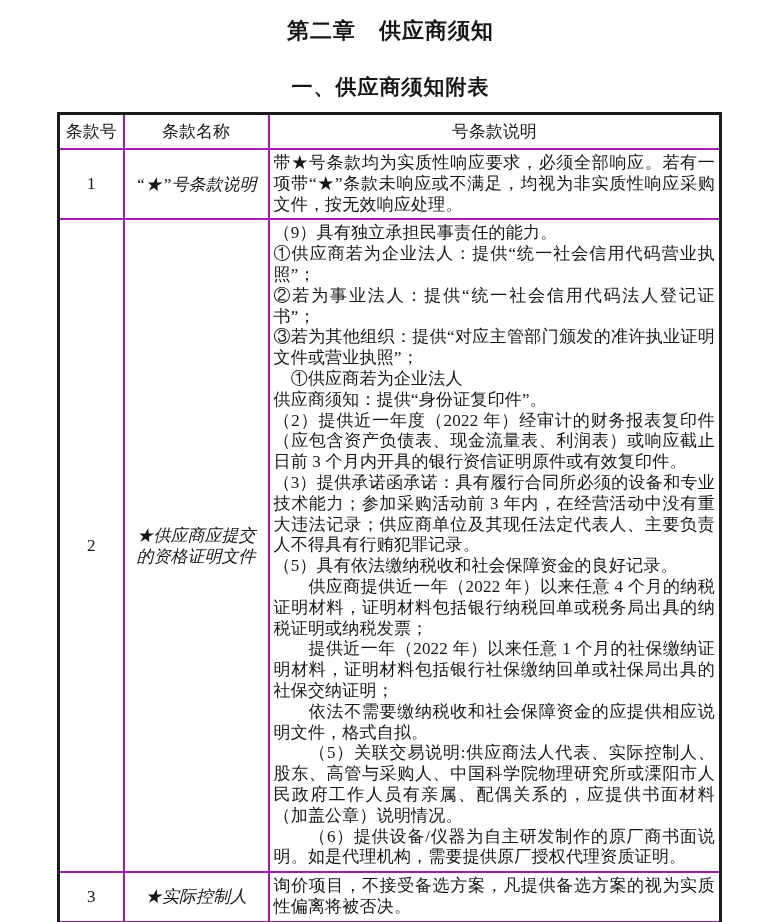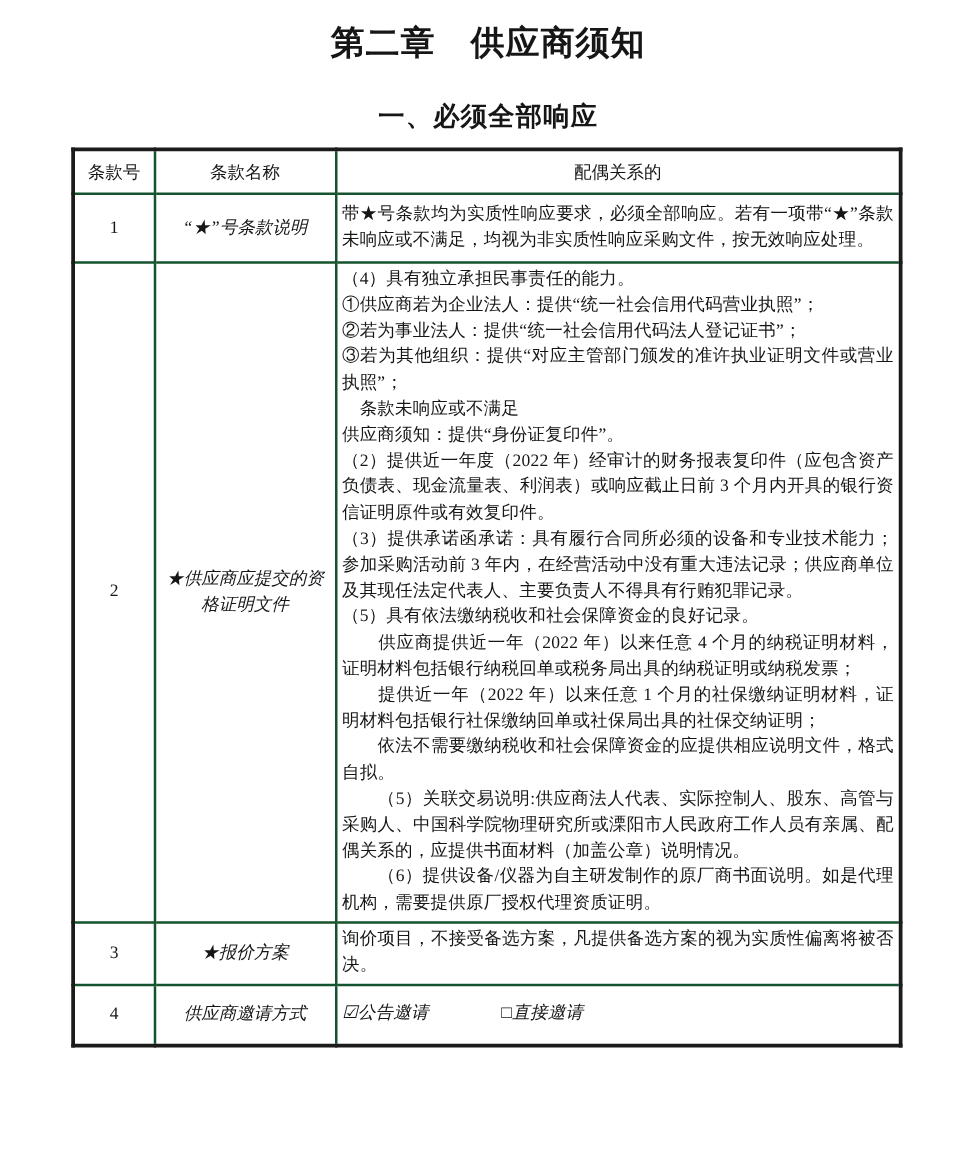--- a/index.html
+++ b/index.html
@@ -5,42 +5,42 @@
   html,body { margin:0; padding:0; }
   body {
     width:781px; height:922px;
     background:#ffffff;
     color:#161616;
     font-family:"Liberation Serif","DejaVu Serif",serif;
     overflow:hidden;
   }
   .title {
     text-align:center;
-    font-size:27px;
+    font-size:22px;
     font-weight:bold;
     margin:16px 0 0 0;
     letter-spacing:1px;
   }
   .subtitle {
     text-align:center;
     font-size:21px;
     font-weight:bold;
     margin:27px 0 11px 0;
     letter-spacing:1px;
   }
   table.notice {
     border-collapse:collapse;
     table-layout:fixed;
     margin-left:57px;
     width:662px;
     border:3px solid #1b1b1b;
   }
   .notice th, .notice td {
-    border:2px solid #14532d;
-    font-size:14px;
+    border:2px solid #a21caf;
+    font-size:17px;
     vertical-align:middle;
   }
   .notice th {
     font-weight:normal;
     height:33px;
     text-align:center;
     padding:0 2px;
   }
   td.no   { text-align:center; padding:0 2px; }
   td.name { text-align:center; padding:0 6px; line-height:21px;font-style:italic; }
@@ -54,68 +54,68 @@
   tr.r1 td { height:47px; }
   tr.r3 td { height:40px; }
   tr.r4 td { height:40px; }
   .opt { white-space:nowrap;font-style:italic; }
   .opt.first { margin-right:58px; }
 </style>
 </head>
 <body>
 
 <h1 class="title">第二章　供应商须知</h1>
-<h2 class="subtitle">一、必须全部响应</h2>
+<h2 class="subtitle">一、供应商须知附表</h2>
 
 <table class="notice">
   <colgroup>
     <col style="width:65px">
     <col style="width:145px">
     <col style="width:452px">
   </colgroup>
   <thead>
     <tr>
       <th>条款号</th>
       <th>条款名称</th>
-      <th>配偶关系的</th>
+      <th>号条款说明</th>
     </tr>
   </thead>
   <tbody>
     <tr class="r1">
       <td class="no">1</td>
       <td class="name">“★”号条款说明</td>
       <td class="desc">
         <p>带★号条款均为实质性响应要求，必须全部响应。若有一项带“★”条款未响应或不满足，均视为非实质性响应采购文件，按无效响应处理。</p>
       </td>
     </tr>
 
     <tr class="r2">
       <td class="no">2</td>
       <td class="name">★供应商应提交的资格证明文件</td>
       <td class="desc">
-        <p>（4）具有独立承担民事责任的能力。</p>
+        <p>（9）具有独立承担民事责任的能力。</p>
         <p>①供应商若为企业法人：提供“统一社会信用代码营业执照”；</p>
         <p>②若为事业法人：提供“统一社会信用代码法人登记证书”；</p>
         <p>③若为其他组织：提供“对应主管部门颁发的准许执业证明文件或营业执照”；</p>
-        <p>　条款未响应或不满足</p>
+        <p>　①供应商若为企业法人</p>
         <p>供应商须知：提供“身份证复印件”。</p>
         <p>（2）提供近一年度（2022 年）经审计的财务报表复印件（应包含资产负债表、现金流量表、利润表）或响应截止日前 3 个月内开具的银行资信证明原件或有效复印件。</p>
         <p>（3）提供承诺函承诺：具有履行合同所必须的设备和专业技术能力；参加采购活动前 3 年内，在经营活动中没有重大违法记录；供应商单位及其现任法定代表人、主要负责人不得具有行贿犯罪记录。</p>
         <p>（5）具有依法缴纳税收和社会保障资金的良好记录。</p>
         <p>　　供应商提供近一年（2022 年）以来任意 4 个月的纳税证明材料，证明材料包括银行纳税回单或税务局出具的纳税证明或纳税发票；</p>
         <p>　　提供近一年（2022 年）以来任意 1 个月的社保缴纳证明材料，证明材料包括银行社保缴纳回单或社保局出具的社保交纳证明；</p>
         <p>　　依法不需要缴纳税收和社会保障资金的应提供相应说明文件，格式自拟。</p>
         <p>　　（5）关联交易说明:供应商法人代表、实际控制人、股东、高管与采购人、中国科学院物理研究所或溧阳市人民政府工作人员有亲属、配偶关系的，应提供书面材料（加盖公章）说明情况。</p>
         <p>　　（6）提供设备/仪器为自主研发制作的原厂商书面说明。如是代理机构，需要提供原厂授权代理资质证明。</p>
       </td>
     </tr>
 
     <tr class="r3">
       <td class="no">3</td>
-      <td class="name">★报价方案</td>
+      <td class="name">★实际控制人</td>
       <td class="desc">
         <p>询价项目，不接受备选方案，凡提供备选方案的视为实质性偏离将被否决。</p>
       </td>
     </tr>
 
     <tr class="r4">
       <td class="no">4</td>
       <td class="name">供应商邀请方式</td>
       <td class="desc">
         <span class="opt first"><span>☑</span><span>公告邀请</span></span><span class="opt"><span>□</span><span>直接邀请</span></span>

